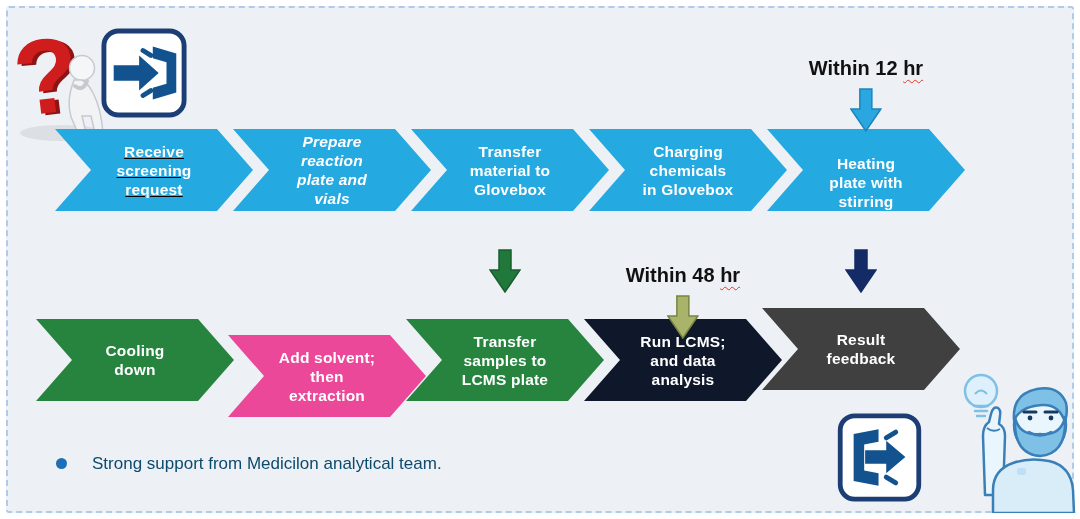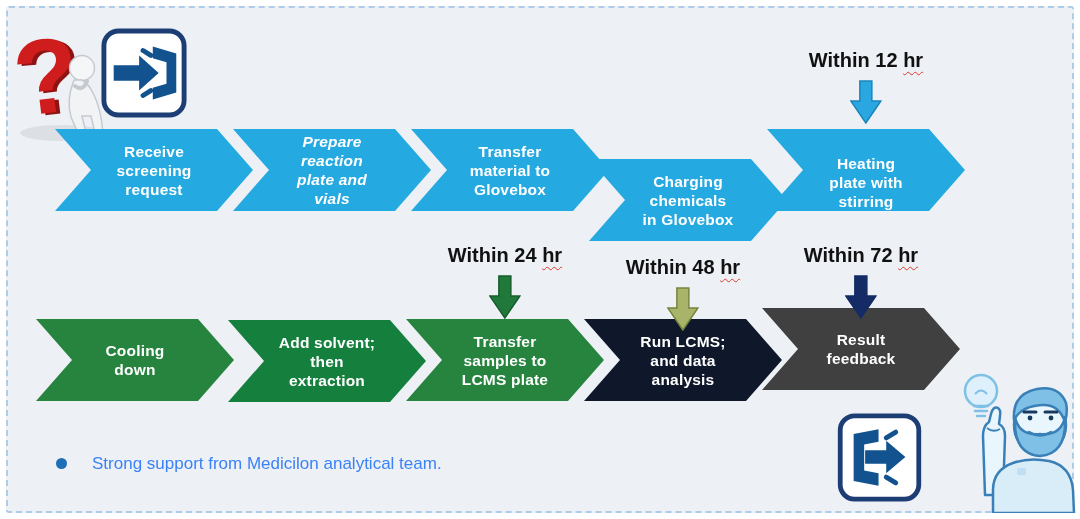--- a/index.html
+++ b/index.html
@@ -18,21 +18,21 @@
     display:flex;align-items:center;justify-content:center;
   }
   .chev .lbl{
     width:198px;text-align:center;color:#ffffff;font-weight:bold;
     font-size:15.5px;line-height:19px;white-space:pre-line;
     letter-spacing:.2px;
   }
   
   .ann{position:absolute;transform:translateX(-50%);display:flex;flex-direction:column;align-items:center;}
   .ann-text{
-    font-size:20px;line-height:26px;font-weight:bold;color:#111111;white-space:nowrap;
+    font-size:20px;line-height:26px;font-weight:bold;color:#111111;white-space:nowrap;margin-top:8px;
   }
   .ann-text .sq{
     text-decoration-line:underline;text-decoration-style:wavy;
     text-decoration-color:#e0382e;text-decoration-thickness:1px;text-underline-offset:4px;
   }
   .ann-arrow{margin-top:7px;display:block;}
   
   .footer-dot{position:absolute;width:11px;height:11px;border-radius:50%;}
   .footer-text{
     position:absolute;font-size:17px;line-height:20px;font-weight:normal;white-space:nowrap;
@@ -54,52 +54,52 @@
     <path d="M67,66 Q75,72 79,61" fill="none" stroke="#c6cad0" stroke-width="4" stroke-linecap="round"></path>
   </svg>
 
   <svg class="icon-abs" style="left:100px;top:26px" width="88" height="94" viewBox="0 0 90 94">
     <rect x="4" y="4" width="82" height="86" rx="15" fill="#ffffff" stroke="#1c3e74" stroke-width="5"></rect>
     <path d="M54,20 L78,27 L78,67 L54,74 L54,62 L68,58 L68,36 L54,32 Z" fill="#12538f"></path>
     <path d="M44,24 L52,29 M44,70 L52,65" stroke="#12538f" stroke-width="5" stroke-linecap="round"></path>
     <polygon points="14,39 40,39 40,29 60,47 40,65 40,55 14,55" fill="#12538f"></polygon>
   </svg>
 
-  <div class="chev" style="left: 55px; top: 129px; background: rgb(37, 169, 225);">
+  <div class="chev" style="left: 55px; top: 129px; background: rgb(37, 169, 225); text-decoration: underline;">
       <div class="lbl">Receive
 screening
 request</div>
     </div>
   <div class="chev" style="left: 233px; top: 129px; background: rgb(37, 169, 225); font-style: italic;">
       <div class="lbl">Prepare
 reaction
 plate and
 vials</div>
     </div>
   <div class="chev" style="left: 411px; top: 129px; background: rgb(37, 169, 225);">
       <div class="lbl">Transfer
 material to
 Glovebox</div>
     </div>
-  <div class="chev" style="left: 589px; top: 129px; background: rgb(37, 169, 225); margin-top: 30px;">
+  <div class="chev" style="left: 589px; top: 129px; background: rgb(37, 169, 225);">
       <div class="lbl">Charging
 chemicals
 in Glovebox</div>
     </div>
   <div class="chev" style="left: 767px; top: 129px; background: rgb(37, 169, 225); align-items: flex-end;">
       <div class="lbl">Heating
 plate with
 stirring</div>
     </div>
 
   <div class="chev" style="left: 36px; top: 319px; background: rgb(39, 132, 63);">
       <div class="lbl">Cooling
 down</div>
     </div>
-  <div class="chev" style="left: 228px; top: 320px; background: #15803d;">
+  <div class="chev" style="left: 228px; top: 335px; background: #ec4899;">
       <div class="lbl">Add solvent;
 then
 extraction</div>
     </div>
   <div class="chev" style="left: 406px; top: 319px; background: rgb(39, 132, 63);">
       <div class="lbl">Transfer
 samples to
 LCMS plate</div>
     </div>
   <div class="chev" style="left: 584px; top: 319px; background: #0f172a;">
@@ -112,40 +112,38 @@
 feedback</div>
     </div>
 
   <div class="ann" style="left:866px;top:47px">
     <div class="ann-text"><span>Within 12 </span><span class="sq">hr</span></div>
     <svg class="ann-arrow" width="32" height="44" viewBox="0 0 32 44">
       <polygon points="10,1 22,1 22,21 31,21 16,43 1,21 10,21" stroke-width="1.5" style="fill: rgb(42, 167, 224); stroke: rgb(28, 133, 186);"></polygon>
     </svg>
   </div>
   <div class="ann" style="left:505px;top:242px">
-    <div class="ann-text"><span>Within 24 </span><span class="sq">hr</span></div>
     <svg class="ann-arrow" width="32" height="44" viewBox="0 0 32 44">
       <polygon points="10,1 22,1 22,21 31,21 16,43 1,21 10,21" stroke-width="1.5" style="fill: rgb(32, 121, 58); stroke: rgb(24, 94, 45);"></polygon>
     </svg>
   </div>
   <div class="ann" style="left:683px;top:254px">
     <div class="ann-text"><span>Within 48 </span><span class="sq">hr</span></div>
     <svg class="ann-arrow" width="32" height="44" viewBox="0 0 32 44">
       <polygon points="10,1 22,1 22,21 31,21 16,43 1,21 10,21" stroke-width="1.5" style="fill: rgb(169, 180, 106); stroke: rgb(118, 133, 63);"></polygon>
     </svg>
   </div>
   <div class="ann" style="left:861px;top:242px">
-    <div class="ann-text"><span>Within 72 </span><span class="sq">hr</span></div>
     <svg class="ann-arrow" width="32" height="44" viewBox="0 0 32 44">
       <polygon points="10,1 22,1 22,21 31,21 16,43 1,21 10,21" stroke-width="1.5" style="fill: rgb(21, 43, 102); stroke: rgb(21, 43, 102);"></polygon>
     </svg>
   </div>
 
   <span class="footer-dot" style="left: 56px; top: 458px; background: rgb(29, 111, 184);"></span>
-  <span class="footer-text" style="left: 92px; top: 454px; color: #3b82f6;">Strong support from Medicilon analytical team.</span>
+  <span class="footer-text" style="left: 92px; top: 454px; color: #0c4a6e;">Strong support from Medicilon analytical team.</span>
 
   <svg class="icon-abs" style="left:835px;top:412px" width="89" height="91" viewBox="0 0 90 95">
     <rect x="4" y="4" width="82" height="87" rx="15" fill="#ffffff" stroke="#1c3e74" stroke-width="5"></rect>
     <path d="M44,18 L18,23 L18,72 L44,77 L44,64 L29,61 L29,34 L44,31 Z" fill="#12538f"></path>
     <path d="M52,27 L62,21 M52,68 L62,74" stroke="#12538f" stroke-width="5" stroke-linecap="round"></path>
     <polygon points="30,40 52,40 52,30 72,47 52,64 52,54 30,54" fill="#12538f"></polygon>
   </svg>
 
   <svg class="icon-abs" style="left:955px;top:370px" width="122" height="143" viewBox="0 0 122 143">
 

